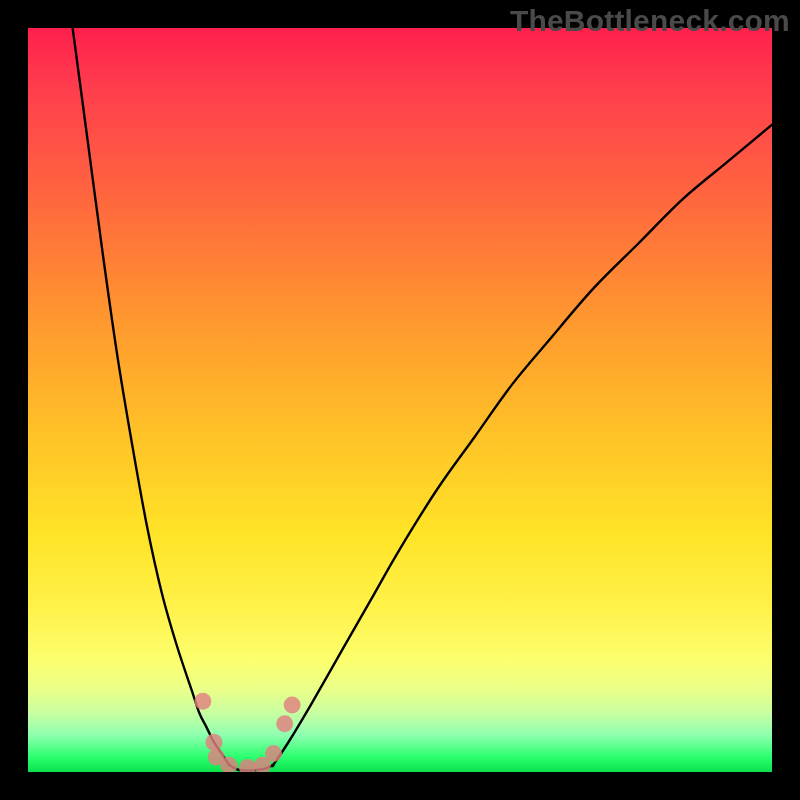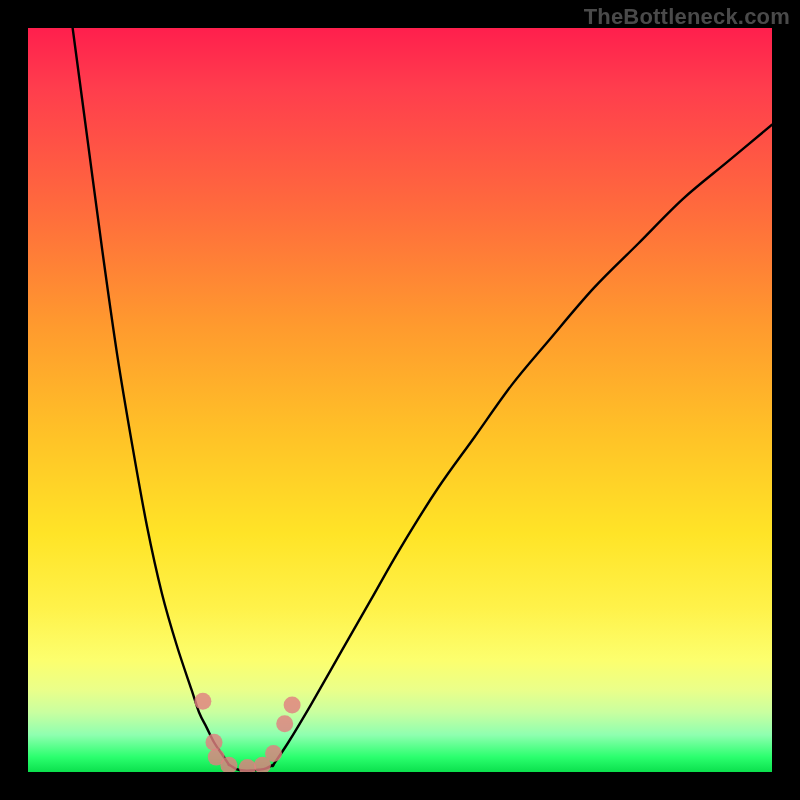--- a/index.html
+++ b/index.html
@@ -44,21 +44,21 @@
       #8fffb0 95%,
       #2bff6e 98%,
       #0be04d 100%
     );
   }
   .watermark {
     position: absolute;
     top: 4px;
     right: 10px;
     color: #4a4a4a;
-    font-size: 22px;
+    font-size: 30px;
     font-weight: 600;
     letter-spacing: 0.2px;
     user-select: none;
   }
   svg.curve {
     position: absolute;
     inset: 0;
     width: 100%;
     height: 100%;
   }

